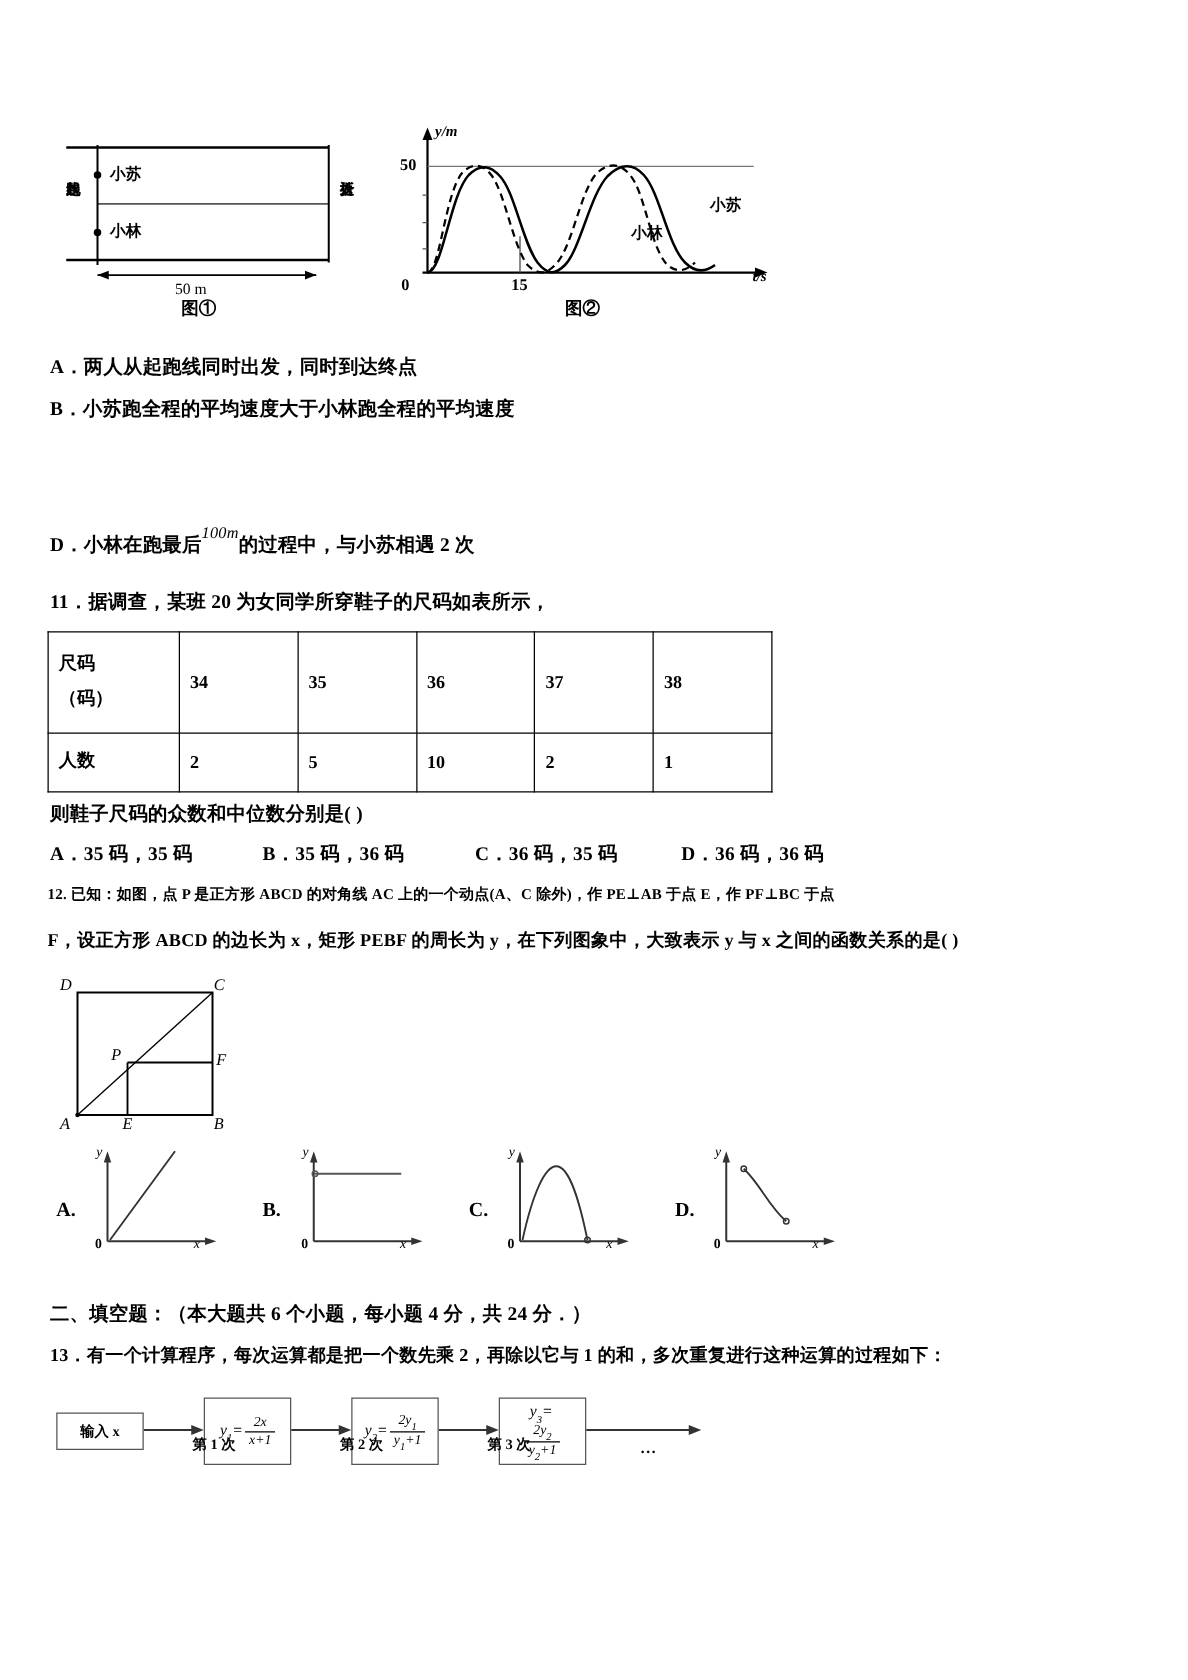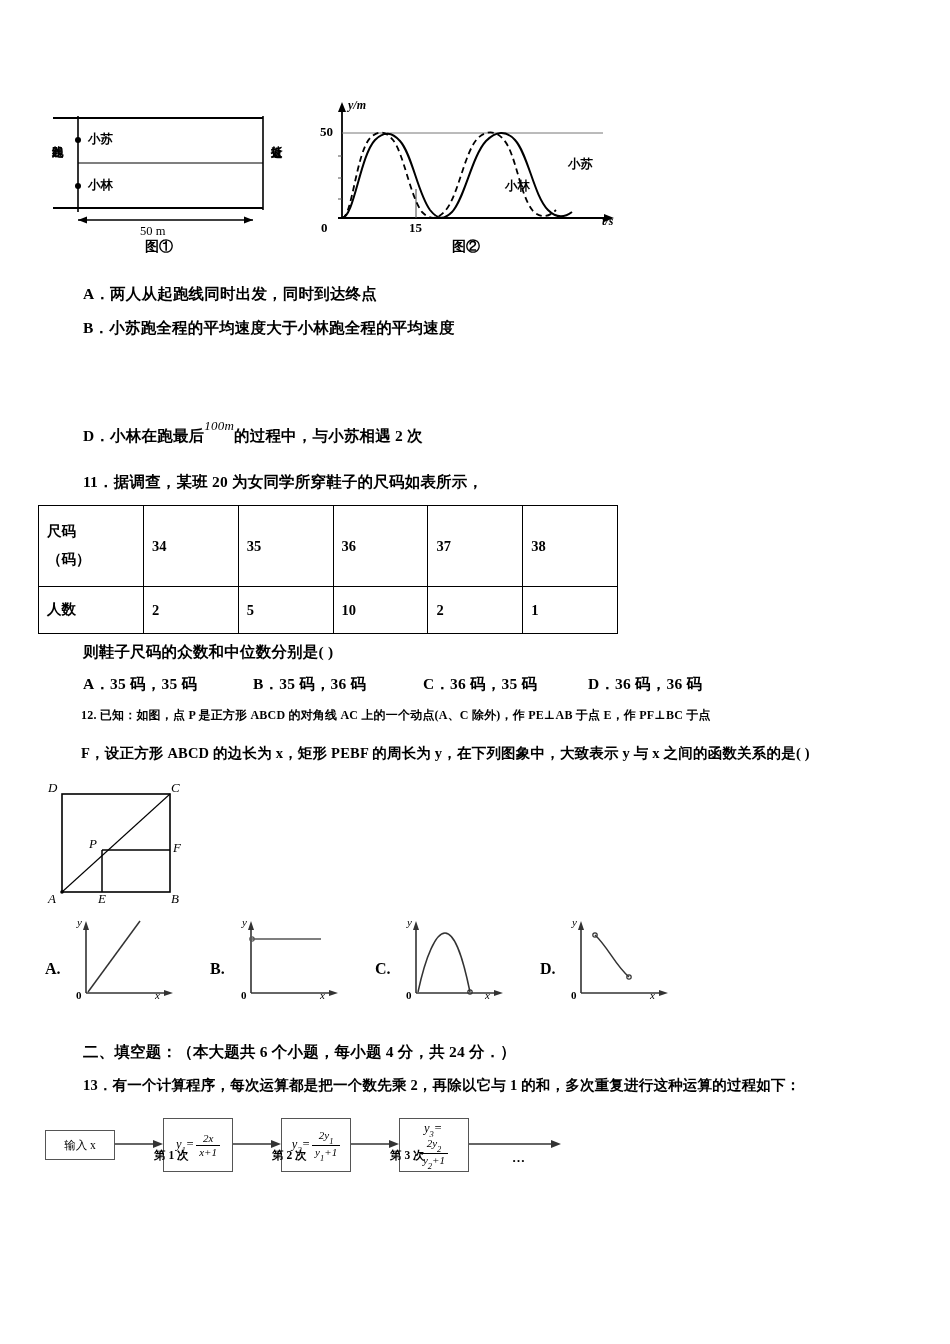--- a/index.html
+++ b/index.html
@@ -23,21 +23,20 @@
   }
 
   
   .ln {
     position: absolute;
     font-size: 15.5px;
     font-weight: bold;
     letter-spacing: .2px;
     white-space: nowrap;
     line-height: 1.2;
-    margin-left: 43px;
   }
   .sup {
     font-size: 13px;
     font-style: italic;
     vertical-align: super;
     font-weight: normal;
     position: relative;
     top: -5px;
   }
   .ital { font-style: italic; }
@@ -347,21 +346,21 @@
 
       <line x1="303" y1="32" x2="348" y2="32" stroke="#333" stroke-width="1.5"></line>
       <polygon points="354,32 344,28 344,36" fill="#333"></polygon>
 
       <line x1="421" y1="32" x2="510" y2="32" stroke="#333" stroke-width="1.5"></line>
       <polygon points="516,32 506,28 506,36" fill="#333"></polygon>
     </svg>
 
     
     <div class="fbox" style="left:0px;top:18px;width:68px;height:28px;">
-      <span style="font-size:11.5px;font-weight:normal;">输入 x</span>
+      <span style="font-size:11.5px;font-weight:bold;">输入 x</span>
     </div>
 
     
     <div class="fbox" style="left:118px;top:6px;width:68px;height:52px;">
       <span class="eqlhs"><span>y</span><span class="sub">1</span>=</span>
       <span class="frac">
         <span class="num ital">2x</span>
         <span class="den ital">x+1</span>
       </span>
     </div>

